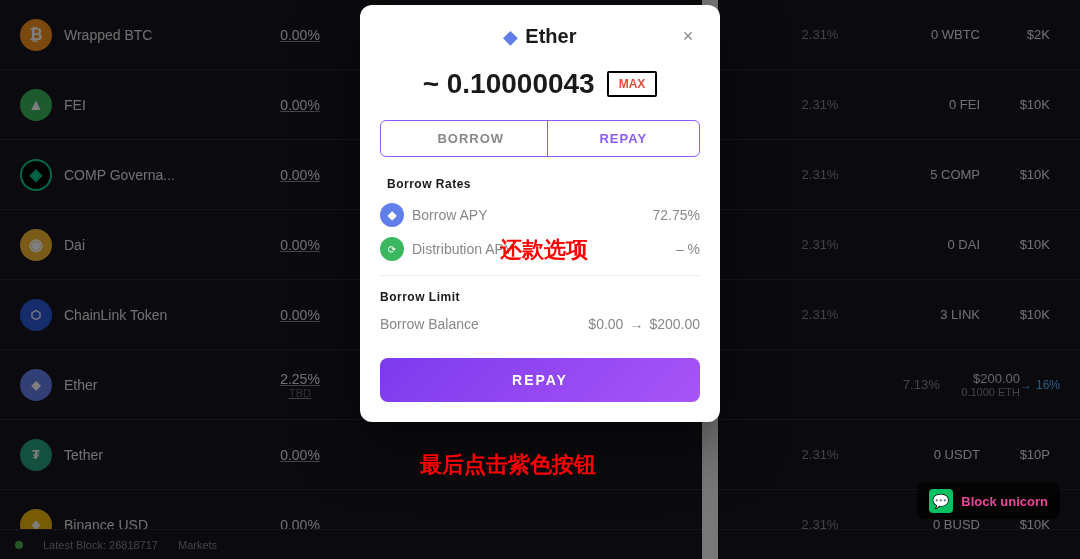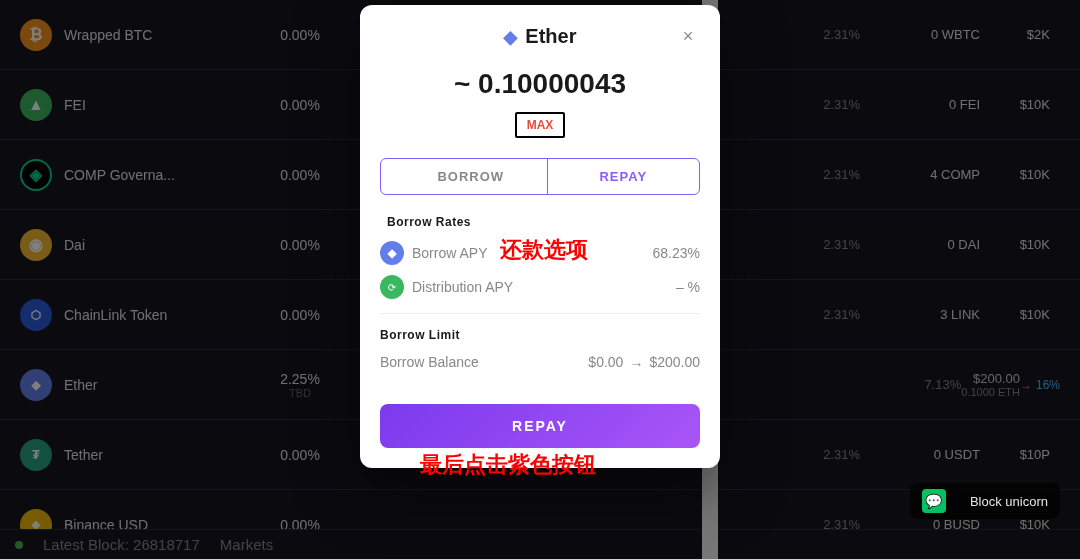--- a/index.html
+++ b/index.html
@@ -36,39 +36,40 @@
       width: 220px;
       font-size: 14px;
       color: #e0e0e0;
     }
 
     .col-apy {
       width: 120px;
       font-size: 13px;
       color: #888;
       text-align: center;
+      text-decoration: underline;
     }
 
     .col-apy .apy-main {
       color: #e0e0e0;
       font-size: 14px;
     }
 
     .col-apy .apy-sub {
       font-size: 11px;
       color: #666;
     }
 
     .col-mid {
       flex: 1;
     }
 
     .col-right1 {
       width: 80px;
-      text-align: right;
+      text-align: center;
       font-size: 13px;
       color: #888;
     }
 
     .col-right2 {
       width: 120px;
       text-align: right;
       font-size: 13px;
       color: #e0e0e0;
     }
@@ -156,21 +157,20 @@
       justify-content: center;
     }
 
     .amount-section {
       text-align: center;
       margin-bottom: 20px;
       display: flex;
       align-items: center;
       justify-content: center;
       gap: 12px;
-      flex-direction: column;
     }
 
     .amount-display {
       font-size: 28px;
       font-weight: 600;
       color: #1a1a1a;
     }
 
     .max-button {
       border: 2px solid #000000;
@@ -260,21 +260,21 @@
       font-weight: 700;
       color: #1a1a1a;
       margin-bottom: 12px;
       letter-spacing: 0.5px;
     }
 
     .limit-row {
       display: flex;
       align-items: center;
       justify-content: space-between;
-      margin-bottom: 18px;
+      margin-bottom: 10px;
     }
 
     .limit-label {
       font-size: 14px;
       color: #888;
     }
 
     .limit-value {
       font-size: 14px;
       color: #888;
@@ -358,21 +358,21 @@
 
     .status-dot {
       width: 8px;
       height: 8px;
       border-radius: 50%;
       background: #4caf50;
       display: inline-block;
     }
 
     .status-text {
-      font-size: 15px;
+      font-size: 11px;
       color: #888;
     }
 
     
     .watermark {
       position: absolute;
       bottom: 40px;
       right: 20px;
       background: rgba(0,0,0,0.7);
       border-radius: 8px;
@@ -387,24 +387,23 @@
       height: 24px;
       background: #07c160;
       border-radius: 4px;
       display: flex;
       align-items: center;
       justify-content: center;
       font-size: 14px;
     }
 
     .watermark-text {
-      color: #e5e5e5;
+      color: #ec4899;
       font-size: 13px;
-      font-weight: 400;
-      margin-left: 16px;
+      font-weight: 700;
     }
 
     .ether-row-badge {
       display: flex;
       flex-direction: column;
       align-items: center;
     }
 
     .col-right-arrow {
       display: flex;
@@ -442,21 +441,21 @@
       <div class="col-right3">$10K</div>
     </div>
       <div class="table-row">
       <div class="col-asset">
         <div class="asset-icon icon-comp">◈</div>
         <span>COMP Governa...</span>
       </div>
       <div class="col-apy"><span class="apy-main">0.00%</span></div>
       <div class="col-mid"></div>
       <div class="col-right1">2.31%</div>
-      <div class="col-right2">4 COMP</div>
+      <div class="col-right2">5 COMP</div>
       <div class="col-right3">$10K</div>
     </div>
       <div class="table-row">
       <div class="col-asset">
         <div class="asset-icon icon-dai">◉</div>
         <span>Dai</span>
       </div>
       <div class="col-apy"><span class="apy-main">0.00%</span></div>
       <div class="col-mid"></div>
       <div class="col-right1">2.31%</div>
@@ -555,21 +554,21 @@
 
     
     <div>
       <div class="section-title">Borrow Rates</div>
 
       <div class="rate-row">
         <div class="rate-label">
           <span class="rate-icon icon-eth">◆</span>
           <span>Borrow APY</span>
         </div>
-        <span class="rate-value">68.23%</span>
+        <span class="rate-value">72.75%</span>
       </div>
 
       <div class="rate-row">
         <div class="rate-label">
           <span class="rate-icon" style="background:#3ab75f; color:white; width:24px; height:24px; border-radius:50%; display:inline-flex; align-items:center; justify-content:center; font-size:10px;">⟳</span>
           <span>Distribution APY</span>
         </div>
         <span class="rate-value">– %</span>
       </div>
     </div>

